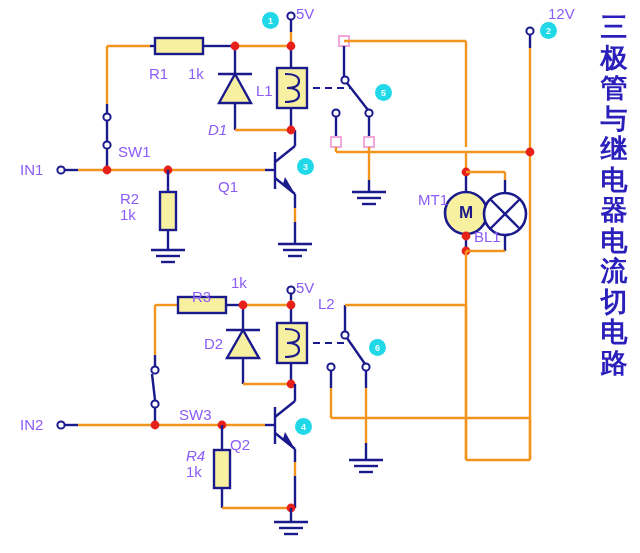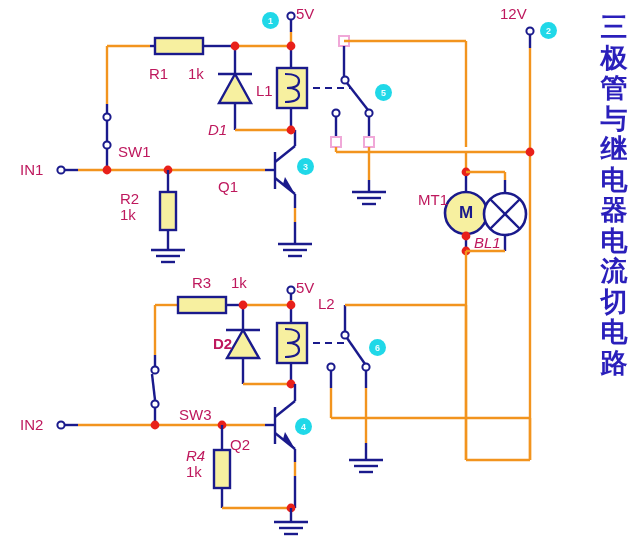--- a/index.html
+++ b/index.html
@@ -1,19 +1,19 @@
 <!DOCTYPE html>
 <html><head>
 <meta charset="utf-8">
 <style>
   html,body{margin:0;padding:0;background:#ffffff;}
   body{width:640px;height:553px;font-family:"Liberation Sans",sans-serif;overflow:hidden;}
   #stage{position:relative;width:640px;height:553px;background:#fff;}
   svg#schematic{position:absolute;left:0;top:0;width:640px;height:553px;}
-  .lbl{position:absolute;font-family:"Liberation Sans",sans-serif;color:#be185d;
+  .lbl{position:absolute;font-family:"Liberation Sans",sans-serif;color:#8b5cf6;
        font-size:15px;white-space:nowrap;line-height:1;}
   .title-cn{position:absolute;right:4px;top:12px;width:44px;
             font-family:"DejaVu Sans",sans-serif;color:#2a1fbb;
             font-size:27px;font-weight:700;line-height:1.13;text-align:center;}
   .title-cn span{display:block;}
   .badge{position:absolute;border-radius:50%;background:#20d8e8;color:#eafdff;
          font-family:"Liberation Sans",sans-serif;font-size:9px;font-weight:700;
          display:flex;align-items:center;justify-content:center;}
 </style>
 </head>
@@ -271,52 +271,52 @@
       <line class="wb" x1="284" y1="534" x2="298" y2="534"></line>
     </g>
 
     <line class="wo" x1="466" y1="305" x2="466" y2="418"></line>
     <line class="wo" x1="530" y1="418" x2="530" y2="460"></line>
     <line class="wo" x1="466" y1="418" x2="466" y2="460"></line>
     <line class="wo" x1="466" y1="460" x2="530" y2="460"></line>
   </svg>
 
   <div class="lbl" style="left:296px;top:6px;">5V</div>
-  <div class="lbl" style="left:500px;top:6px;">12V</div>
+  <div class="lbl" style="left:548px;top:6px;">12V</div>
   <div class="lbl" style="left:296px;top:280px;">5V</div>
 
   <div class="lbl" style="left:20px;top:162px;">IN1</div>
   <div class="lbl" style="left:20px;top:417px;">IN2</div>
 
   <div class="lbl" style="left:149px;top:66px;">R1</div>
   <div class="lbl" style="left:188px;top:66px;">1k</div>
 
   <div class="lbl" style="left:120px;top:191px;">R2</div>
   <div class="lbl" style="left:120px;top:207px;">1k</div>
 
-  <div class="lbl" style="left:192px;top:275px;">R3</div>
+  <div class="lbl" style="left:192px;top:289px;">R3</div>
   <div class="lbl" style="left:231px;top:275px;">1k</div>
 
   <div class="lbl" style="left:186px;top:448px;font-style:italic;">R4</div>
   <div class="lbl" style="left:186px;top:464px;">1k</div>
 
   <div class="lbl" style="left:208px;top:122px;font-style:italic;">D1</div>
-  <div class="lbl" style="left:213px;top:336px;font-weight:bold;">D2</div>
+  <div class="lbl" style="left:204px;top:336px;">D2</div>
 
   <div class="lbl" style="left:256px;top:74px;margin-top:9px;">L1</div>
   <div class="lbl" style="left:318px;top:296px;text-align:center;">L2</div>
 
   <div class="lbl" style="left:218px;top:179px;">Q1</div>
   <div class="lbl" style="left:230px;top:437px;">Q2</div>
 
   <div class="lbl" style="left:118px;top:144px;text-align:right;">SW1</div>
   <div class="lbl" style="left:172px;top:407px;margin-left:7px;">SW3</div>
 
   <div class="lbl" style="left:418px;top:192px;">MT1</div>
-  <div class="lbl" style="left:474px;top:235px;font-style:italic;">BL1</div>
+  <div class="lbl" style="left:474px;top:229px;">BL1</div>
 
   <div class="lbl" style="left:459px;top:204px;font-size:17px;font-weight:700;color:#1a1a8c;">M</div>
 
   <div class="badge" style="left:262px;top:12px;width:17px;height:17px;">1</div>
   <div class="badge" style="left:540px;top:22px;width:17px;height:17px;">2</div>
   <div class="badge" style="left:297px;top:158px;width:17px;height:17px;">3</div>
   <div class="badge" style="left:295px;top:418px;width:17px;height:17px;">4</div>
   <div class="badge" style="left:375px;top:84px;width:17px;height:17px;">5</div>
   <div class="badge" style="left:369px;top:339px;width:17px;height:17px;">6</div>
 

